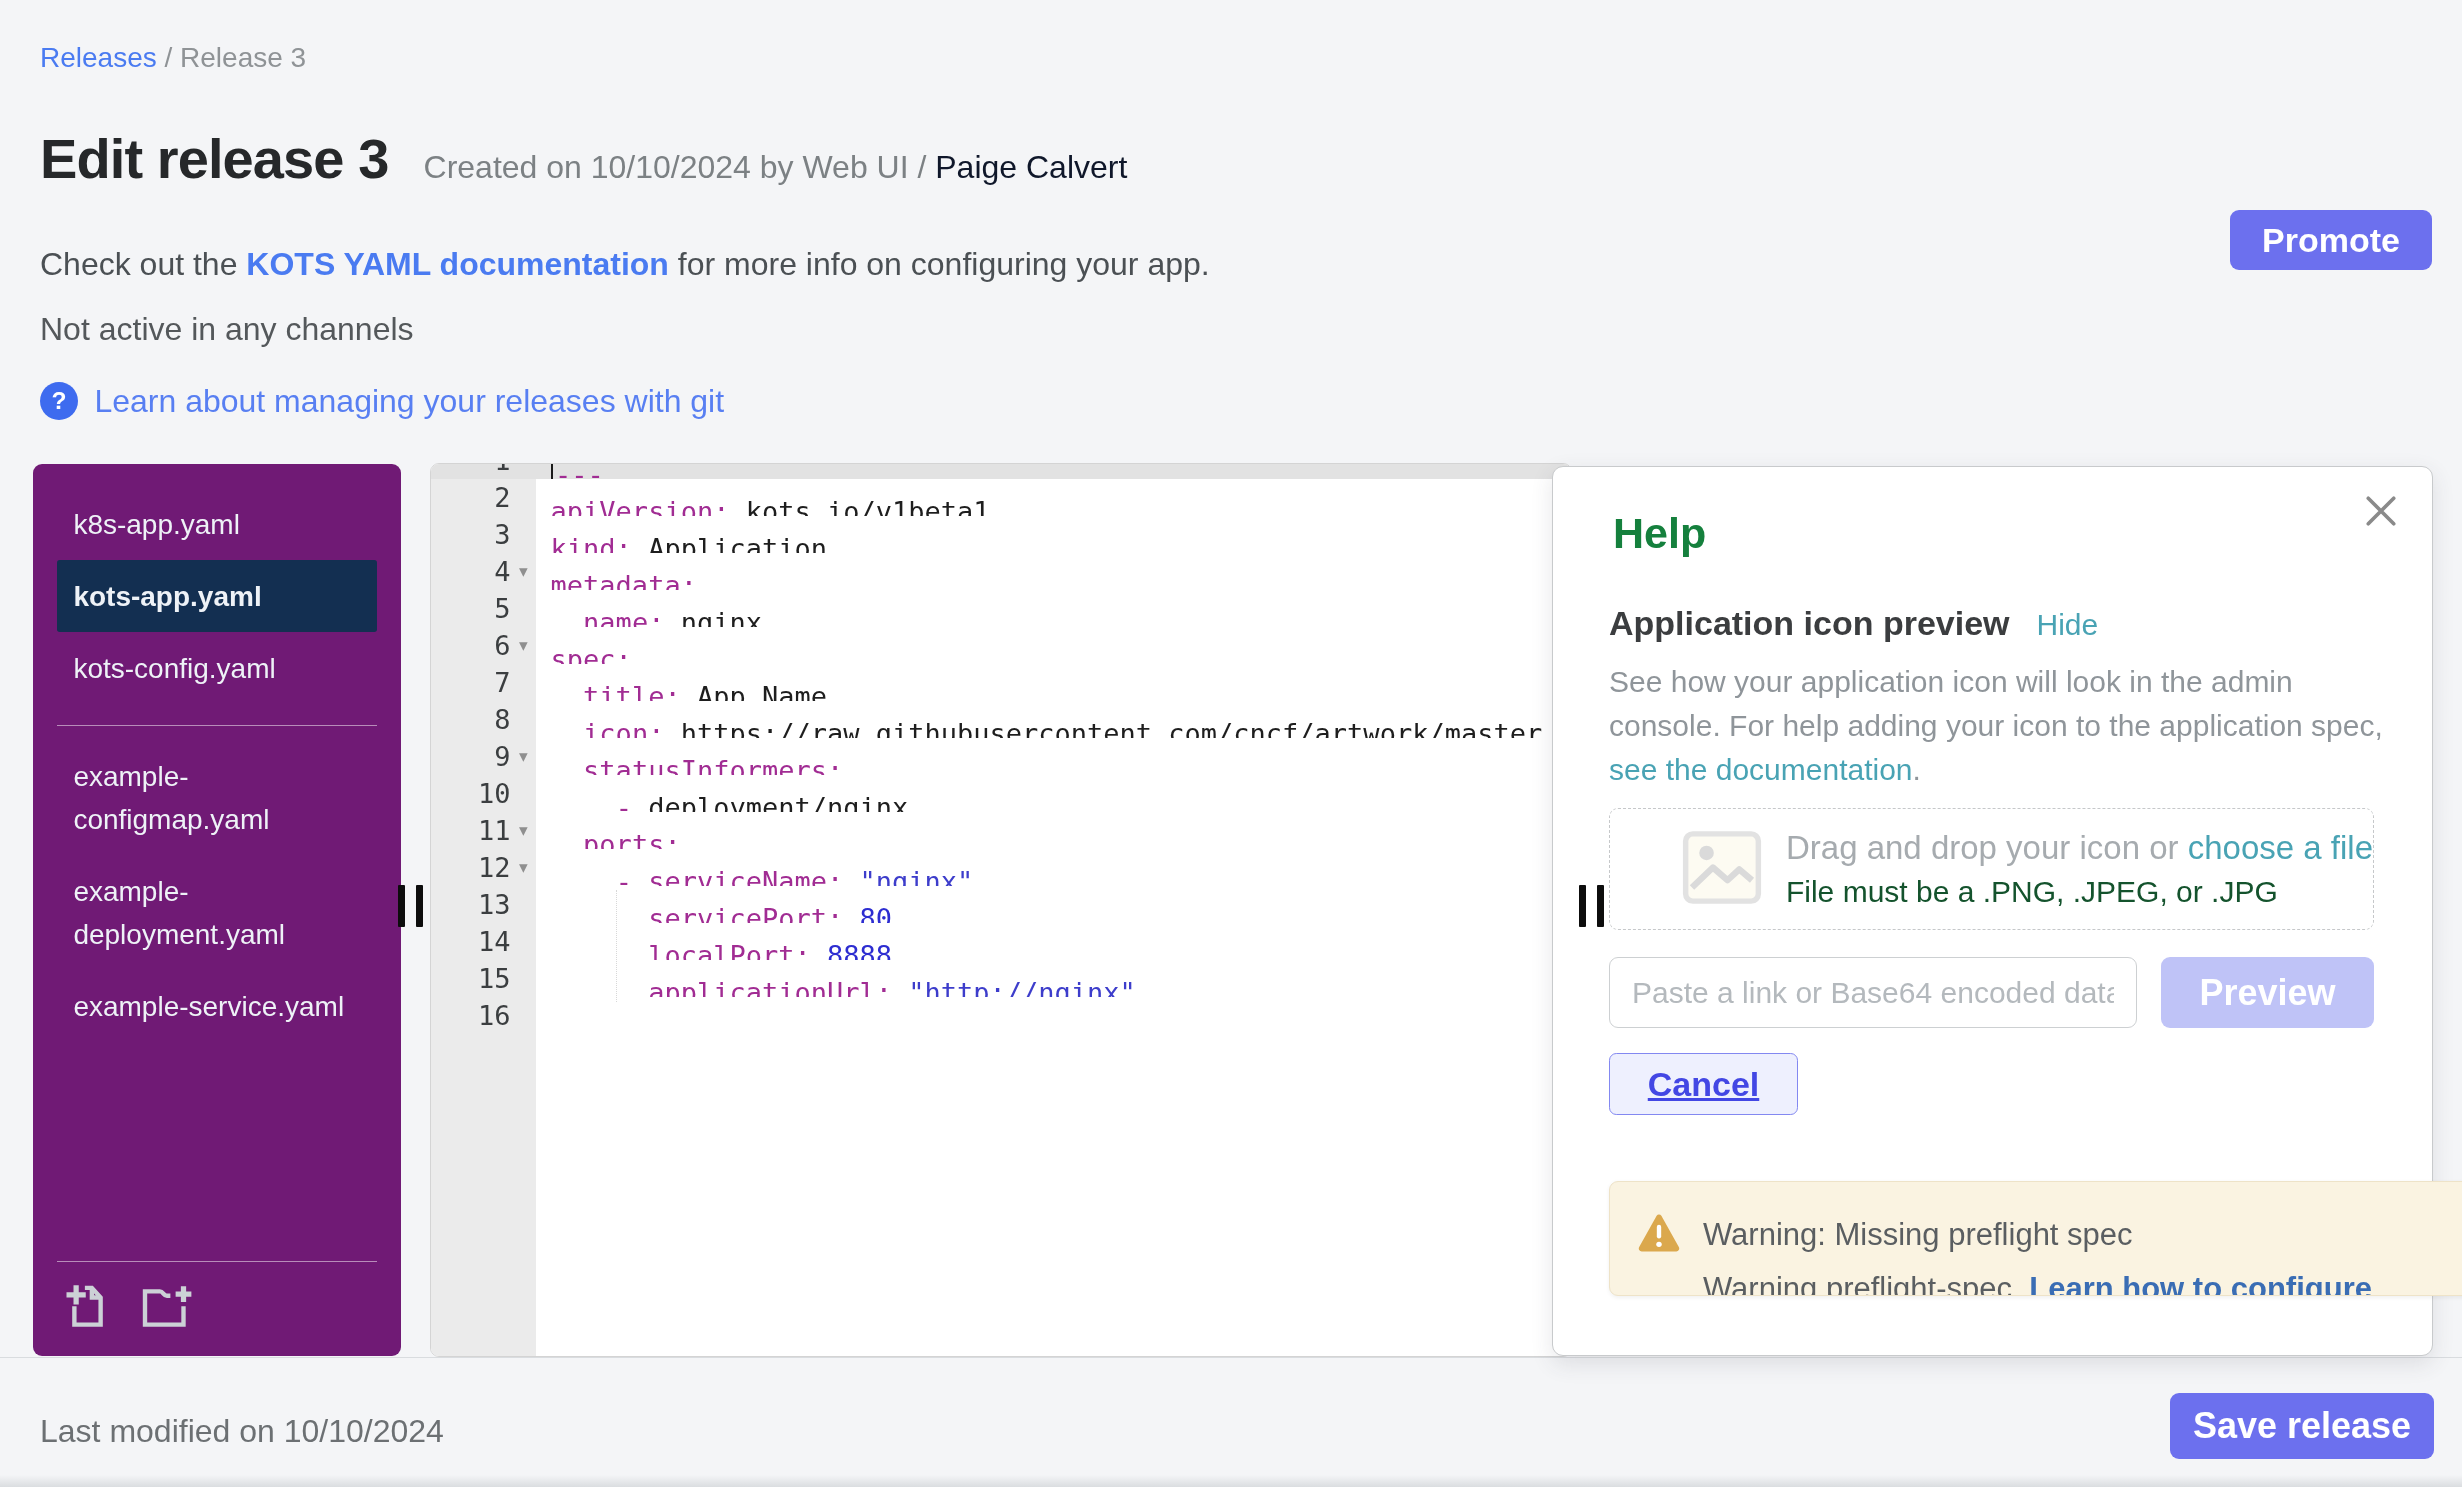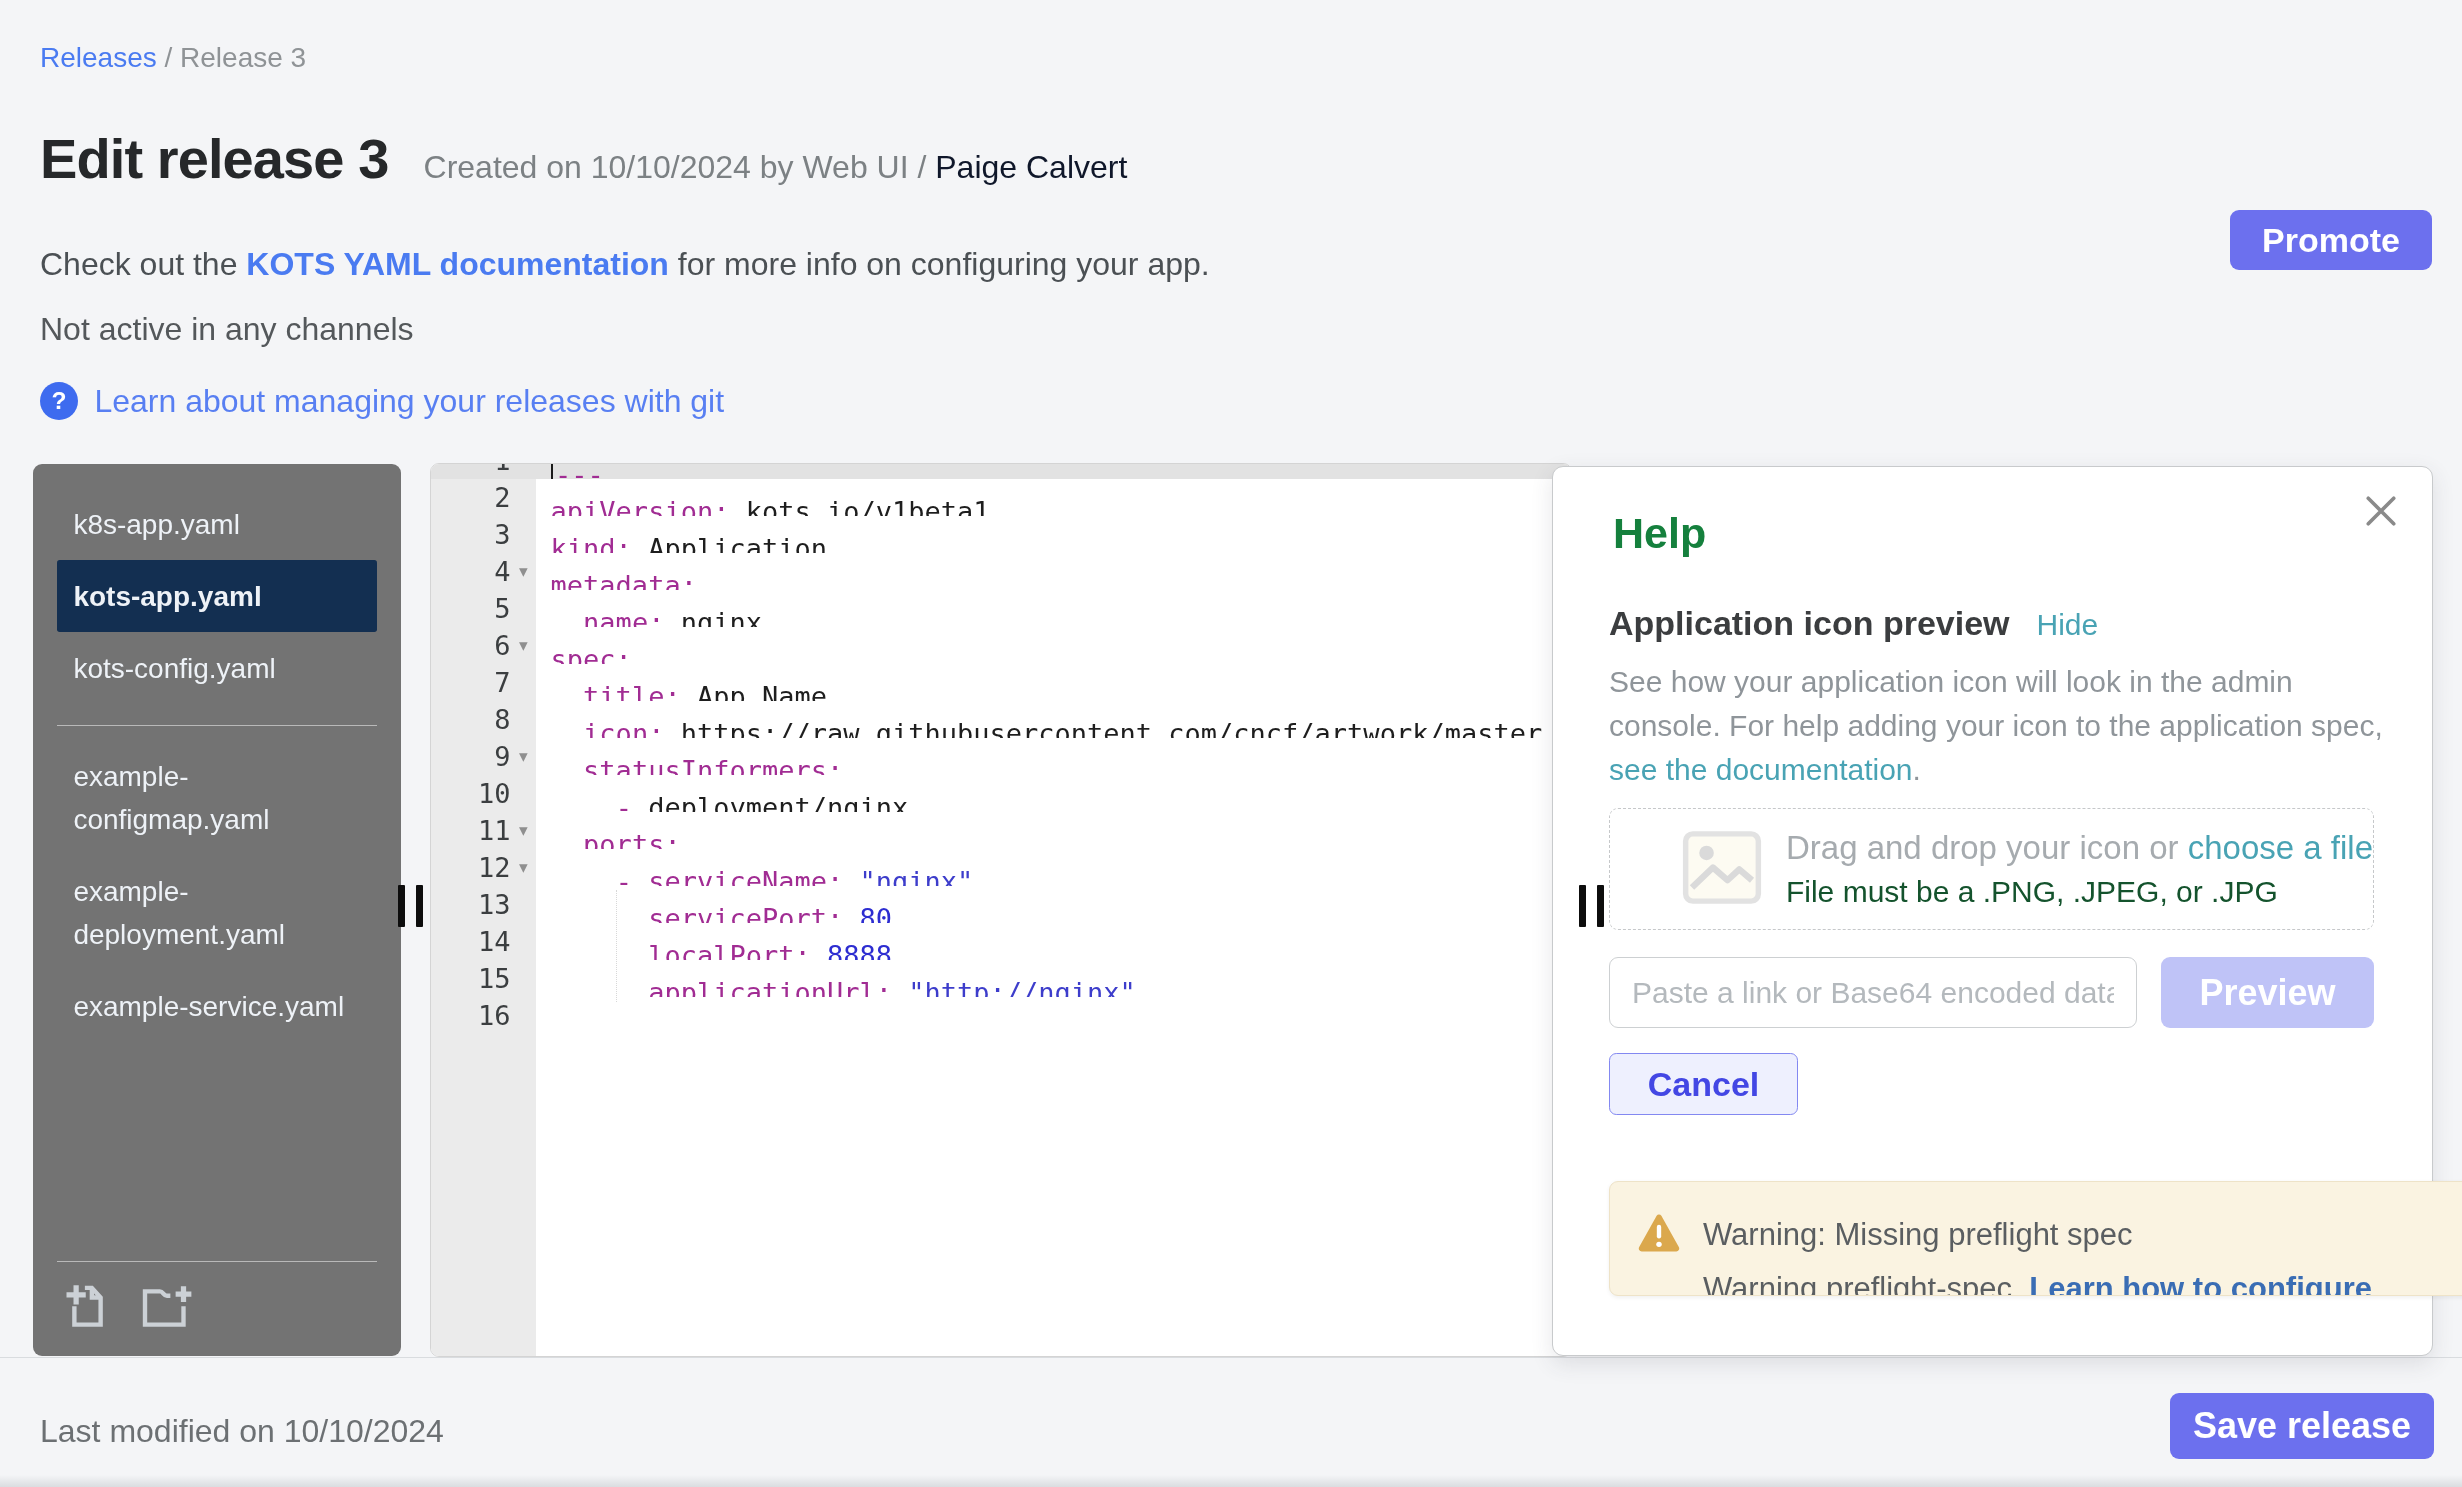--- a/index.html
+++ b/index.html
@@ -25,21 +25,21 @@
   .git-row{left:40px;top:382px;display:flex;align-items:center;gap:16.4px;}
   .q-badge{width:38px;height:38px;border-radius:50%;background:#3e6bef;color:#fff;
            font-size:24.6px;font-weight:700;display:flex;align-items:center;justify-content:center;}
   .git-link{font-size:32px;color:#587ff2;}
   .btn{display:flex;align-items:center;justify-content:center;border:none;cursor:pointer;
        font-family:"Liberation Sans",sans-serif;}
   .promote-btn{left:2230px;top:210px;width:202px;height:60px;background:#6c70ee;color:#fff;
                font-size:34px;font-weight:700;border-radius:9px;}
 
   
-  .sidebar{left:33px;top:464px;width:368px;height:892px;background:#737373;border-radius:9px;
+  .sidebar{left:33px;top:464px;width:368px;height:892px;background:#701a75;border-radius:9px;
            box-sizing:border-box;padding:24px 24px 24px;display:flex;flex-direction:column;}
   .file-groups{flex:1;overflow:hidden;}
   .file-item{font-size:28px;color:#eef2f7;padding:14.6px 16.4px;border-radius:2.7px;line-height:43px;cursor:pointer;}
   .file-item.selected{background:#132f51;font-weight:700;}
   .file-divider{border-top:1.8px solid rgba(255,255,255,0.5);margin:20px 0 14.6px 0;}
   .sidebar-footer{border-top:1.8px solid rgba(255,255,255,0.5);padding:18px 5.5px 0;display:flex;gap:25.5px;}
   .sb-icon{cursor:pointer;}
 
   
   .handle{width:7.3px;height:42px;background:#0d0d0d;border-radius:0.9px;z-index:30;}
@@ -76,21 +76,21 @@
   .dropzone{position:absolute;left:56px;top:341px;width:765px;height:122px;border:1.8px dashed #c6c8ca;
             border-radius:9px;box-sizing:border-box;display:flex;align-items:center;padding-left:20px;gap:24px;justify-content:flex-end;}
   .dz-line1{font-size:33px;color:#a6abaf;}
   .dz-line2{font-size:30px;color:#14532d;margin-top:7.3px;}
   .url-row{position:absolute;left:56px;top:490px;display:flex;gap:24px;}
   .url-input{width:528px;height:71px;box-sizing:border-box;border:1.8px solid #cdd0d2;border-radius:9px;
              font-size:30px;padding:0 22px;color:#555;background:#fff;font-family:"Liberation Sans",sans-serif;}
   .url-input::placeholder{color:#b4b9bd;}
   .preview-btn{width:213px;height:71px;background:#bfc3f7;color:#fff;font-size:36px;font-weight:700;border-radius:9px;}
   .cancel-btn{position:absolute;left:56px;top:586px;width:189px;height:62px;background:#eef0fe;
-              border:1.8px solid #8388f1;border-radius:7.3px;color:#4347e4;font-size:34px;font-weight:700;}
+              border:1.8px solid #8388f1;border-radius:7.3px;color:#4347e4;font-size:34px;font-weight:700;text-decoration:underline;}
   .warning-box{position:absolute;left:56px;top:714px;width:911px;height:115px;background:#faf3e1;
                border:0.9px solid #eee3c8;border-radius:9px;box-sizing:border-box;overflow:hidden;
                box-shadow:0 1.8px 4.6px rgba(0,0,0,0.06);}
   .warn-icon{position:absolute;left:27px;top:31px;}
   .warn-title{position:absolute;left:93px;top:35px;font-size:31px;color:#5a5e61;}
   .warn-line2{position:absolute;left:93px;top:89px;font-size:31px;color:#5a5e61;white-space:nowrap;}
   .warn-line2 .link{color:#3a6db4;font-weight:600;}
 
   
   .footer-divider{left:0;top:1357px;width:2462px;border-top:1.8px solid #d9dcdf;}

